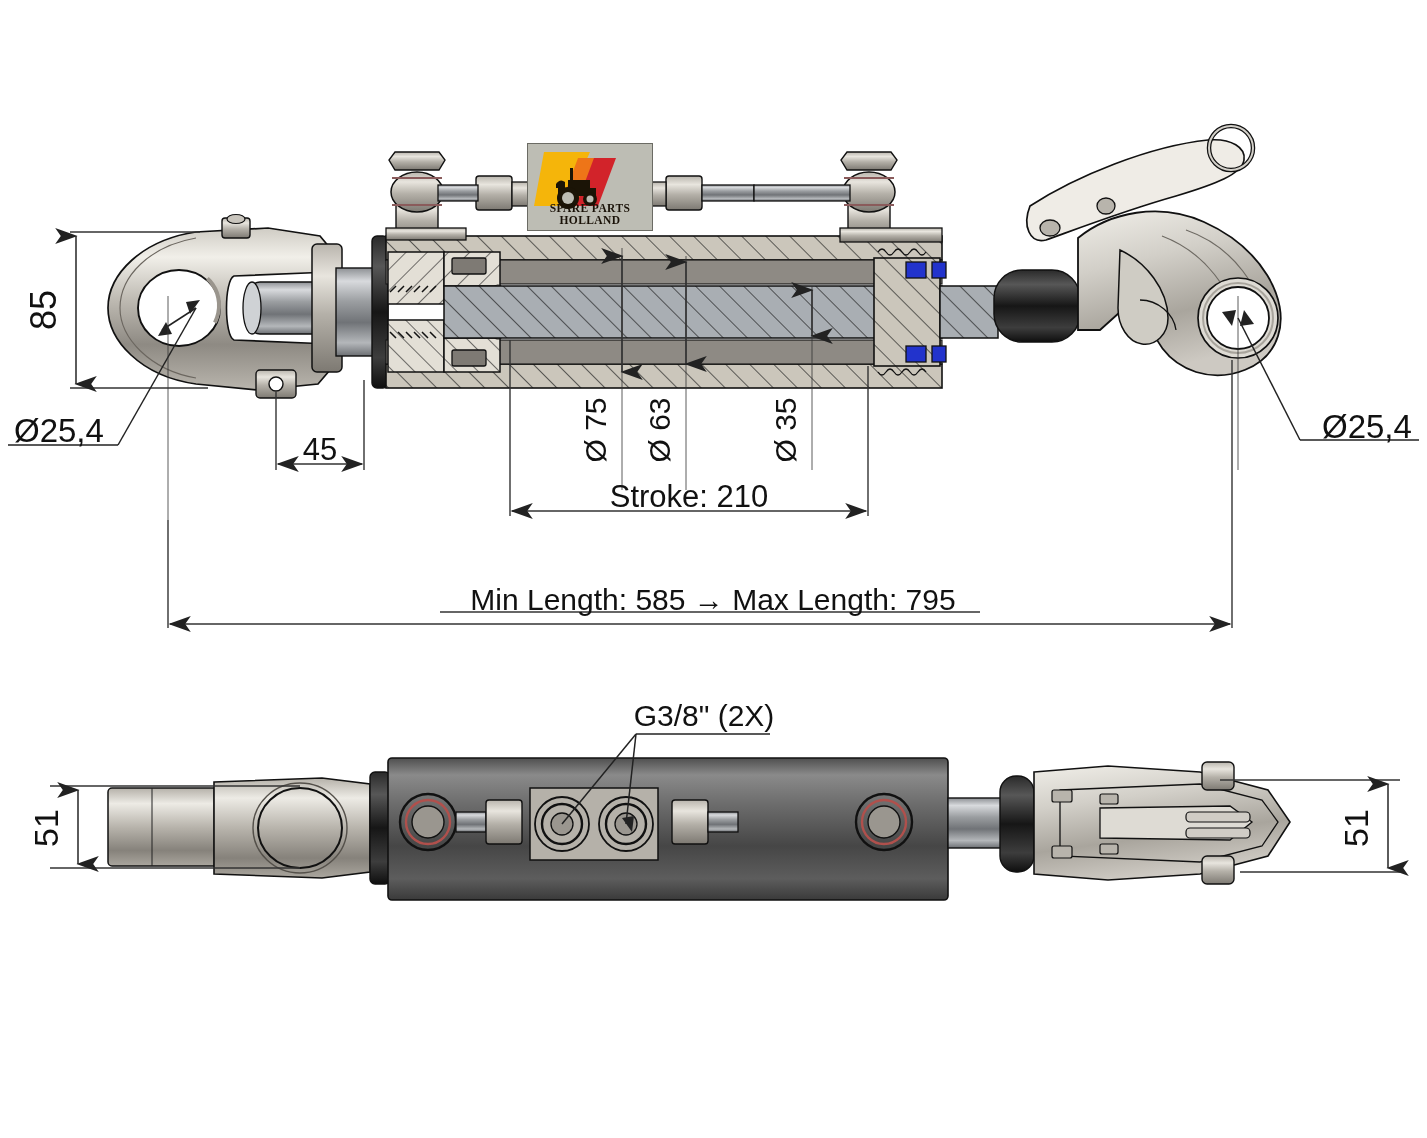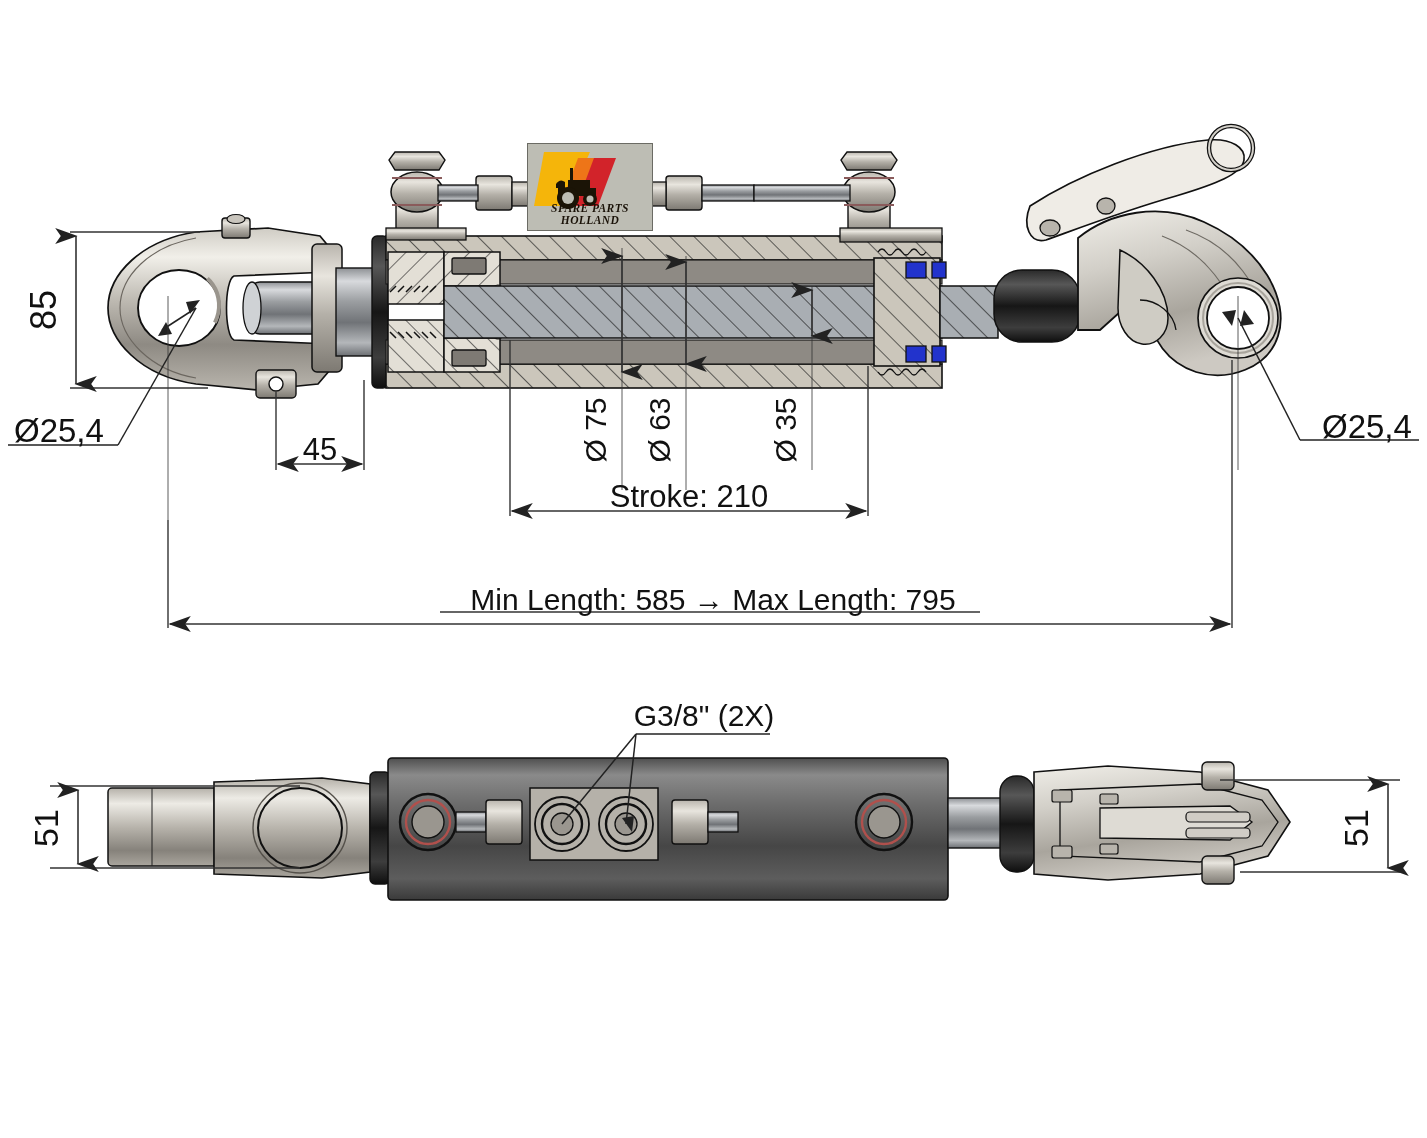--- a/index.html
+++ b/index.html
@@ -366,21 +366,21 @@
         <path d="M30,44 L68,44 L68,52 L30,52 Z"></path>
         <circle cx="40" cy="54" r="11"></circle>
         <circle cx="62" cy="55" r="7"></circle>
         <path d="M28,40 q4,-6 9,-2 l0,6 l-9,0 Z"></path>
       </g>
       <circle cx="40" cy="54" r="6" fill="#BDBDB4"></circle>
       <circle cx="62" cy="55" r="3.5" fill="#BDBDB4"></circle>
     </svg>
     <div style="position:absolute;left:0;right:0;bottom:4px;text-align:center;
                 font-family:'Liberation Serif','DejaVu Serif',serif;font-size:11.5px;
-                font-weight:bold;color:#1a1208;letter-spacing:.4px;font-style:italic;">SPARE PARTS HOLLAND</div>
+                font-weight:bold;color:#1a1208;letter-spacing:.4px;">SPARE PARTS HOLLAND</div>
   </div>
 
   <svg class="layer" viewBox="0 0 1427 1138">
     <text class="dimtext" x="56" y="310" text-anchor="middle" transform="rotate(-90 56 310)" style="font-size:36px">85</text>
 
     <text class="dimtext" x="14" y="442" style="font-size:33px">Ø25,4</text>
 
     <text class="dimtext" x="320" y="460" text-anchor="middle" style="font-size:31px">45</text>
 
     <text class="dimtext" x="606" y="430" text-anchor="middle" transform="rotate(-90 606 430)" style="font-size:30px">Ø 75</text>

